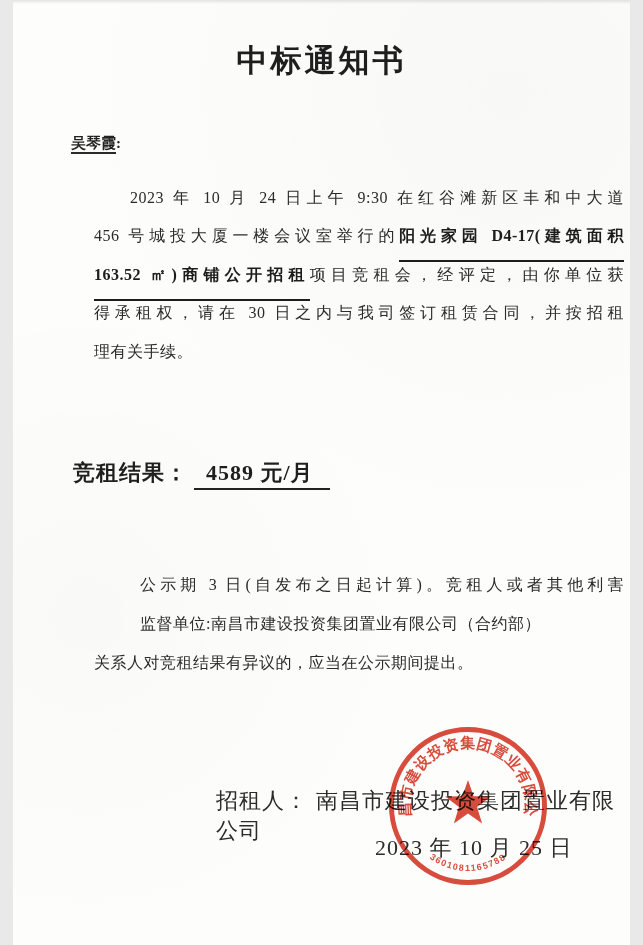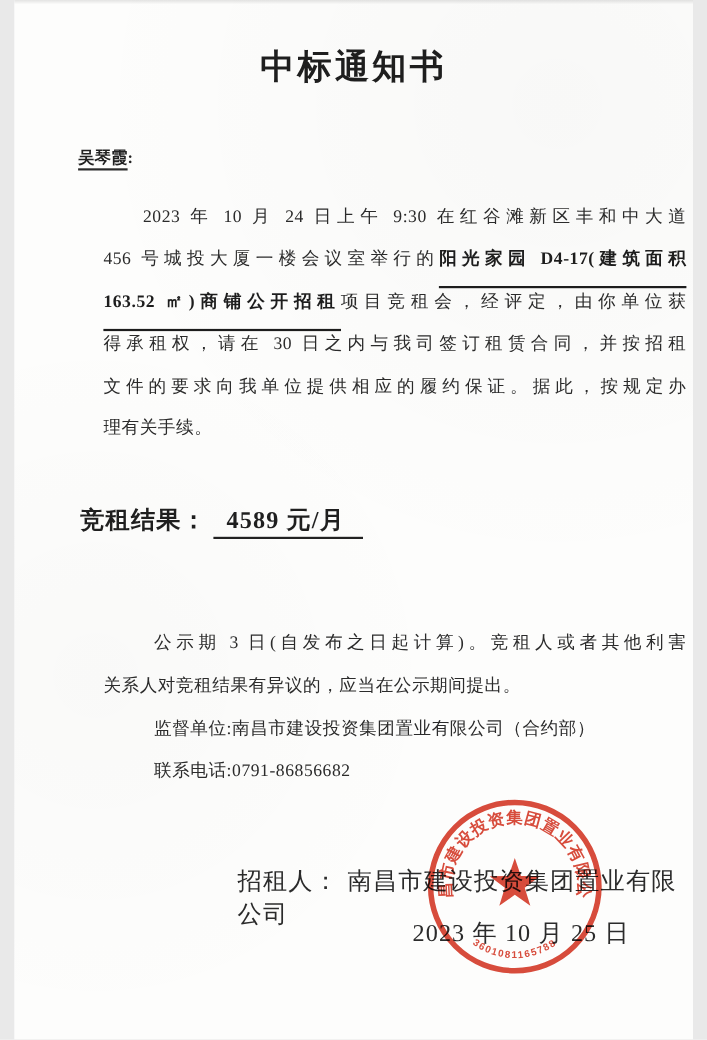--- a/index.html
+++ b/index.html
@@ -81,31 +81,29 @@
 
   <h1 class="doc-title">中标通知书</h1>
 
   <div class="addressee-line"><span class="addressee-name">吴琴霞</span><span>:</span></div>
 
   <div class="body-block para1">
     <div class="tline indent-first">2023 年 10 月 24 日上午 9:30 在红谷滩新区丰和中大道</div>
     <div class="tline"><span>456 号城投大厦一楼会议室举行的</span><span class="bold-u">阳光家园 D4-17(建筑面积</span></div>
     <div class="tline"><span class="bold-u">163.52 ㎡)商铺公开招租</span><span>项目竞租会，经评定，由你单位获</span></div>
     <div class="tline">得承租权，请在 30 日之内与我司签订租赁合同，并按招租</div>
-    <div class="tline">文件的要求向我单位提供相应的履约保证。据此，按规定办</div>
     <div class="tline-last">理有关手续。</div>
   </div>
 
   <div class="result-line"><span>竞租结果：</span><span class="result-value">4589 元/月</span></div>
 
   <div class="body-block notice">
     <div class="tline indent-para">公示期 3 日(自发布之日起计算)。竞租人或者其他利害</div>
+    <div class="tline-last indent-para">监督单位:南昌市建设投资集团置业有限公司（合约部）</div>
     <div class="tline-last">关系人对竞租结果有异议的，应当在公示期间提出。</div>
-    <div class="tline-last indent-para">监督单位:南昌市建设投资集团置业有限公司（合约部）</div>
-    <div class="tline-last indent-para">联系电话:0791-86856682</div>
   </div>
 
   <div class="lessor-line"><span class="lessor-label">招租人：</span><span>南昌市建设投资集团置业有限公司</span></div>
 
   <div class="date-line">2023 年 10 月 25 日</div>
 
   <svg class="seal" viewBox="0 0 166 166" aria-hidden="true">
     <defs>
       <path id="sealArcTop" d="M 27.5 99.9 A 58 58 0 1 1 138.5 99.9" fill="none"></path>
       <path id="sealArcBottom" d="M 41.2 132.8 A 65 65 0 0 0 124.8 132.8" fill="none"></path>

